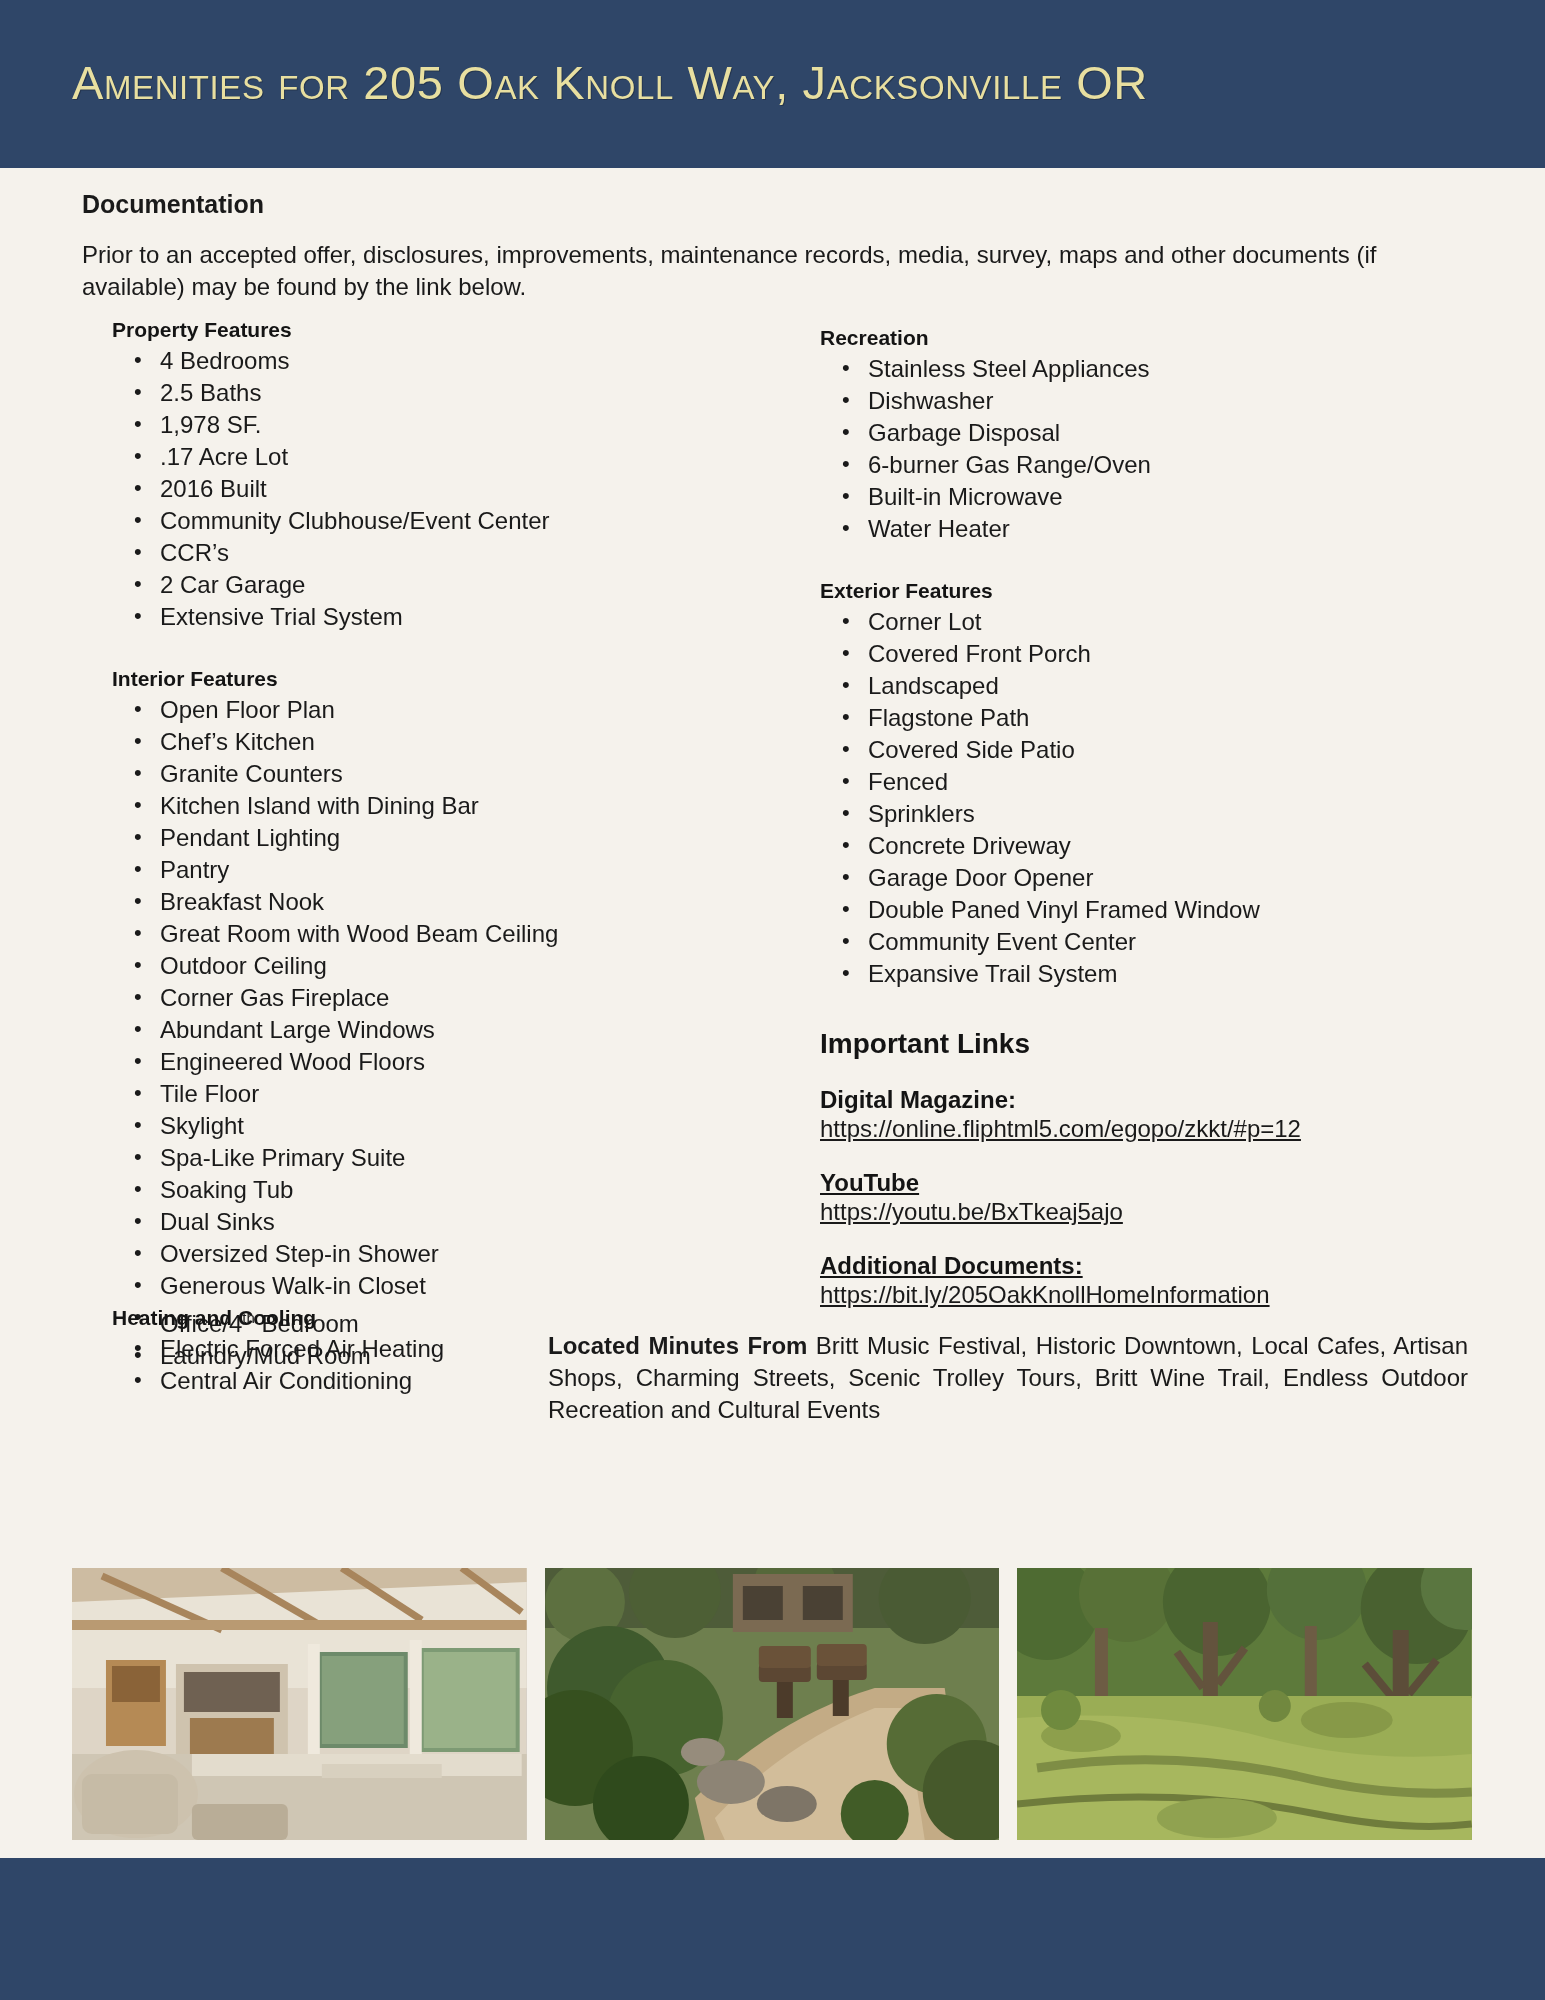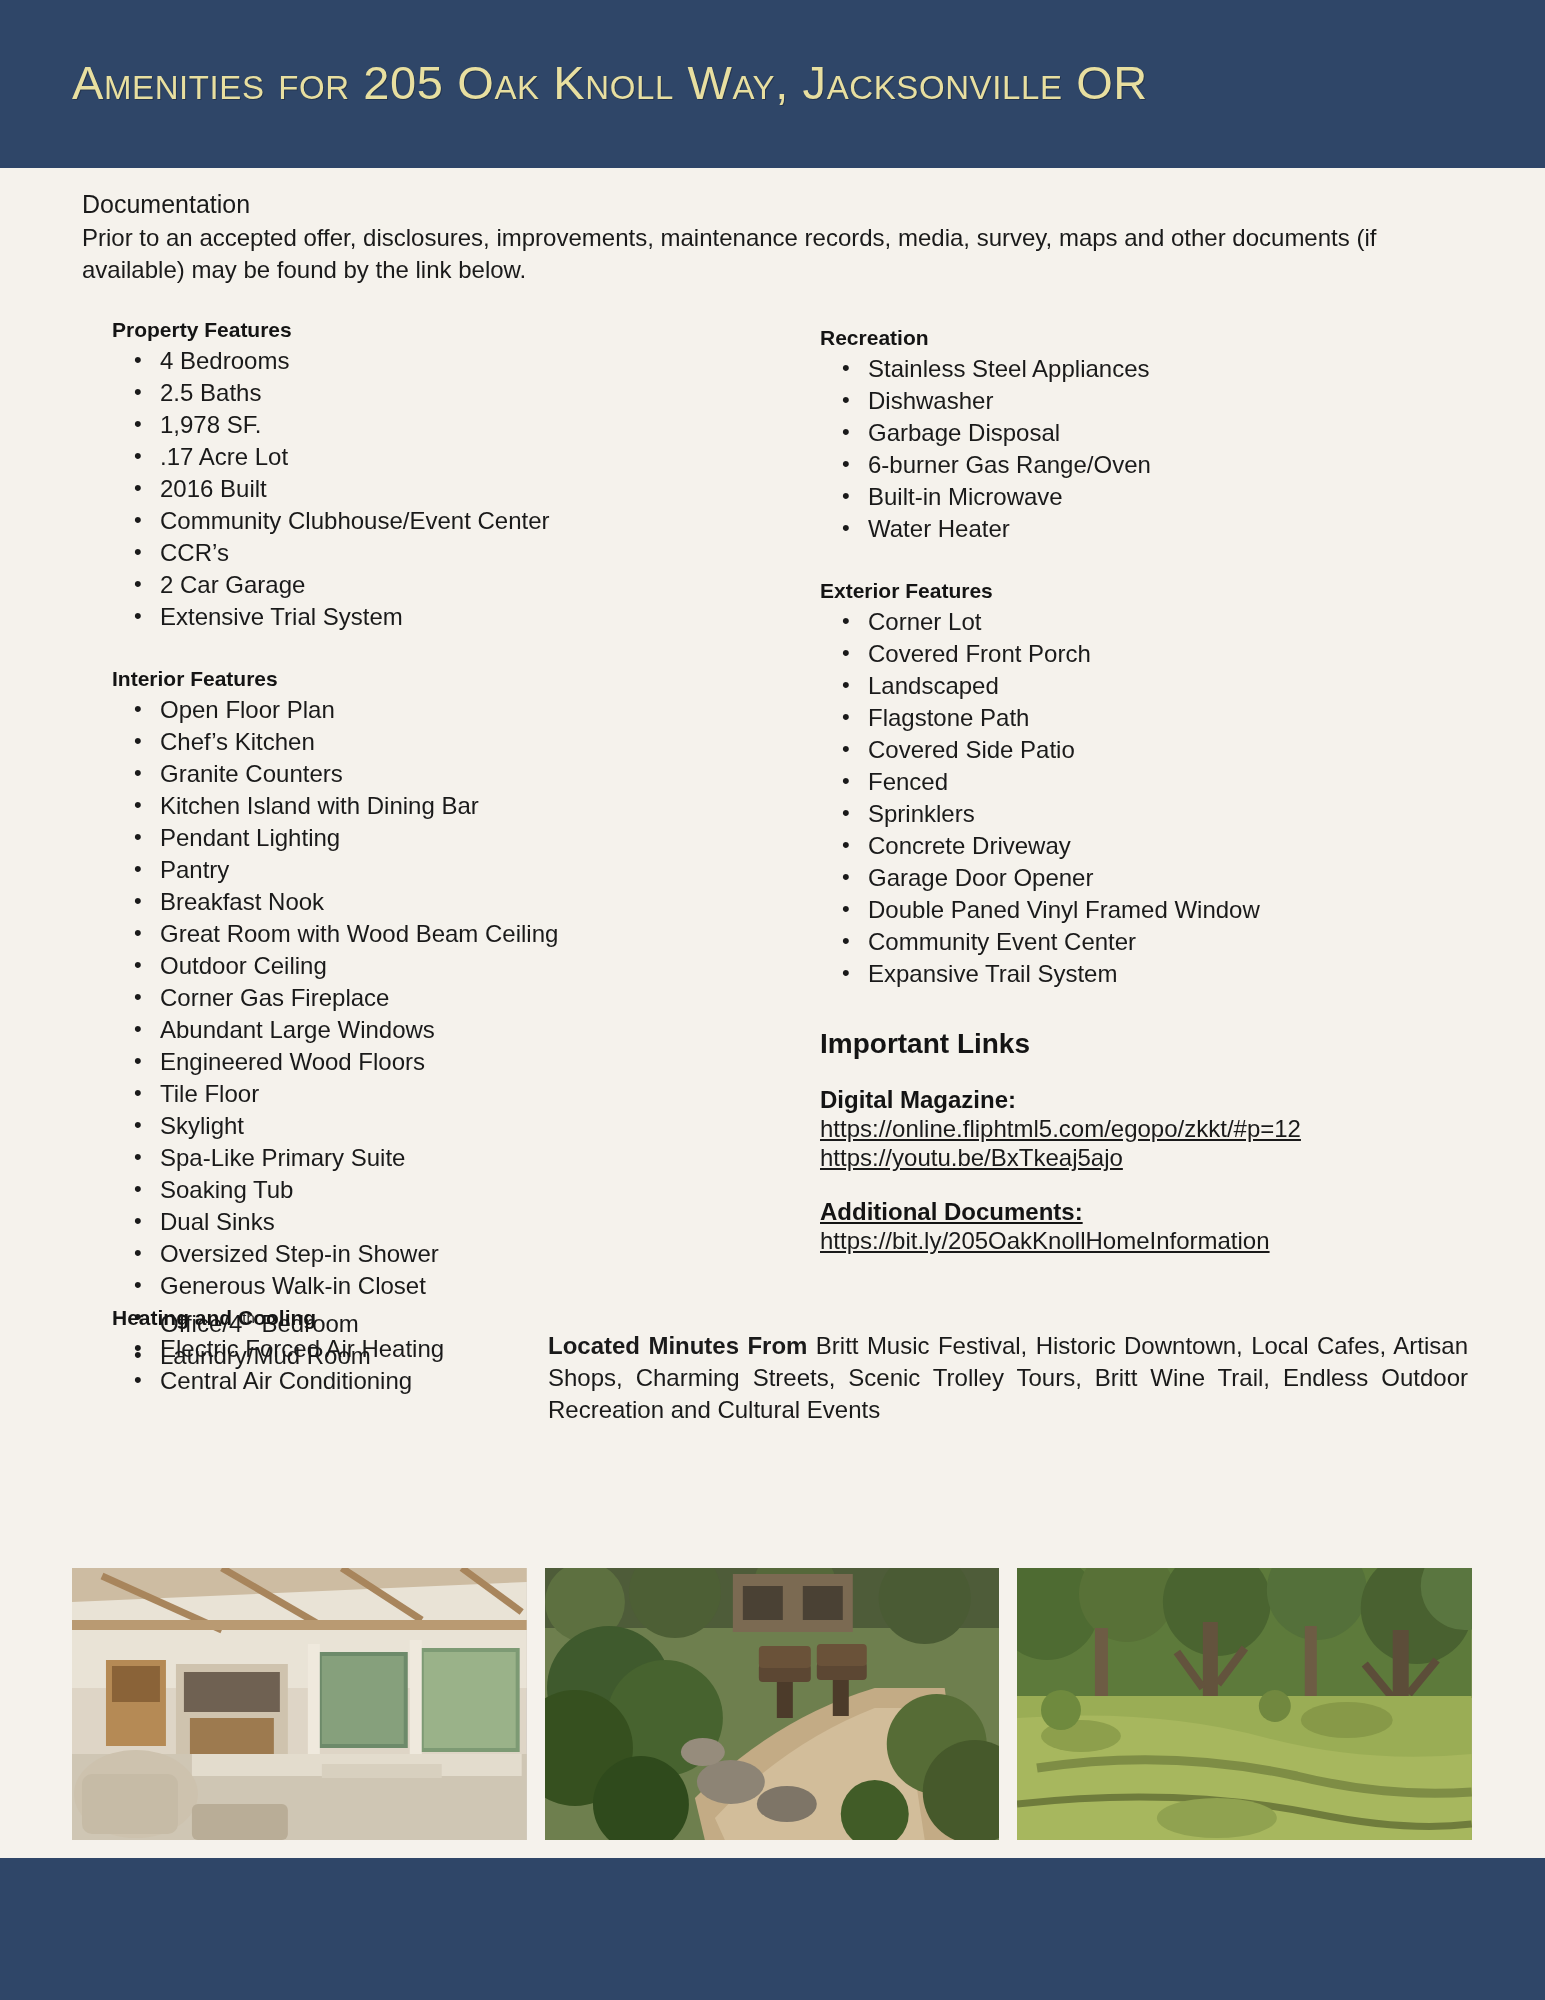--- a/index.html
+++ b/index.html
@@ -51,23 +51,23 @@
   }
 
   .doc-block {
     position: absolute;
     left: 82px;
     top: 22px;
     width: 1420px;
   }
   .doc-heading {
     font-size: 25px;
-    font-weight: normal;
-    color: #1a1a1a;
-    margin-bottom: 3px;
+    font-weight: bold;
+    color: #1a1a1a;
+    margin-bottom: 20px;
   }
   .doc-body {
     font-size: 24px;
     color: #1a1a1a;
     line-height: 1.32;
     width: 1400px;
   }
 
   
   .col-left {
@@ -274,20 +274,21 @@
         <li>Double Paned Vinyl Framed Window</li>
         <li>Community Event Center</li>
         <li>Expansive Trail System</li>
       </ul>
 
       <div class="links-head">Important Links</div>
 
       <div class="link-label">Digital Magazine:</div>
       <a class="link-url" href="#">https://online.fliphtml5.com/egopo/zkkt/#p=12</a>
 
+      <div class="link-label ul">YouTube</div>
       <a class="link-url" href="#">https://youtu.be/BxTkeaj5ajo</a>
 
       <div class="link-label ul">Additional Documents:</div>
       <a class="link-url" href="#">https://bit.ly/205OakKnollHomeInformation</a>
 
     </div>
 
     <div class="bottom-left">
       <div class="sec-title">Heating and Cooling</div>
       <ul class="feat">

